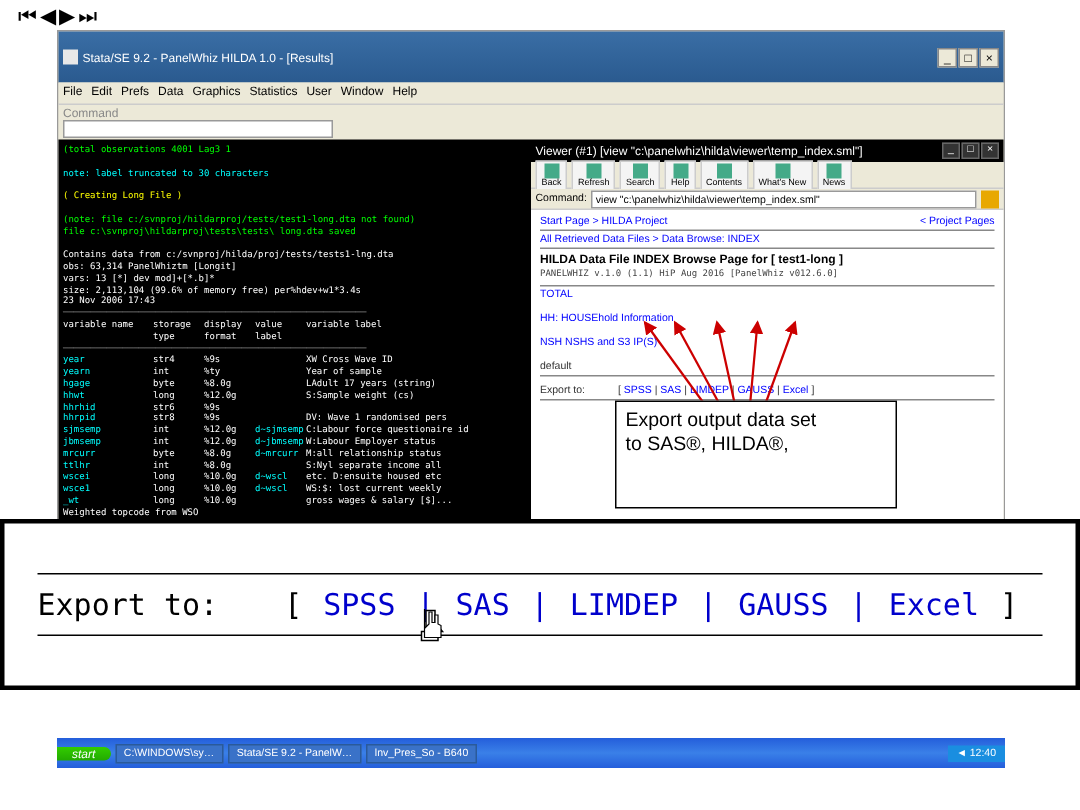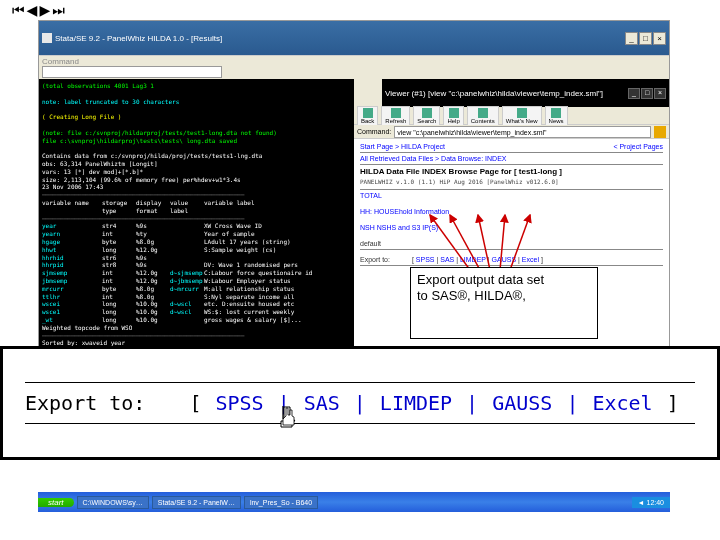--- a/index.html
+++ b/index.html
@@ -24,21 +24,21 @@
   .split-container { display: flex; height: 362px; }
   
   .terminal { width: 50%; background: #000; color: #0f0; font-family: monospace; font-size: 6px; padding: 3px; line-height: 1.3; overflow: hidden; }
   .terminal .cyan { color: #0ff; }
   .terminal .yellow { color: #ff0; }
   .terminal .white { color: #fff; }
   .terminal .green { color: #0f0; }
   .terminal .dim { color: #888; }
   
   .browser { width: 50%; background: #ece9d8; display: flex; flex-direction: column; }
-  .browser-titlebar { height: 28px; background: #000; color: #fff; display: flex; align-items: center; font-size: 8px; padding: 0 3px; margin-left: 28px; }
+  .browser-titlebar { height: 15px; background: #000; color: #fff; display: flex; align-items: center; font-size: 8px; padding: 0 3px; }
   .browser-titlebar .t { flex: 1; }
   .browser-titlebar .bw { width: 12px; height: 11px; background: #333; border: 1px solid #666; margin-left: 1px; font-size: 7px; text-align: center; color: #fff; }
   .browser-toolbar { height: 18px; background: #ece9d8; display: flex; align-items: center; gap: 3px; padding: 1px 3px; font-size: 7px; border-bottom: 1px solid #ccc; }
   .browser-toolbar .tb-btn { padding: 1px 3px; border: 1px solid #ccc; background: #f4f4f4; cursor: pointer; display: flex; flex-direction: column; align-items: center; font-size: 6px; }
   .browser-toolbar .tb-btn .tb-ico { width: 10px; height: 10px; background: #4a8; margin-bottom: 0; }
   .addr-bar { height: 14px; display: flex; align-items: center; font-size: 7px; padding: 0 3px; gap: 3px; background: #ece9d8; border-bottom: 1px solid #ccc; }
   .addr-box { flex: 1; background: #fff; border: 1px solid #999; padding: 0 2px; height: 12px; line-height: 12px; }
   
   .browser-content { flex: 1; background: #fff; font-size: 7px; padding: 4px 6px; overflow: hidden; }
   .crumb-row { display: flex; justify-content: space-between; margin-bottom: 2px; }
@@ -81,20 +81,31 @@
   <span>⏭</span>
 </div>
 
 <div class="main-window">
   <div class="titlebar">
     <div class="app-icon"></div>
     <div class="title-text">Stata/SE 9.2 - PanelWhiz HILDA 1.0 - [Results]</div>
     <div class="win-btn">_</div>
     <div class="win-btn">□</div>
     <div class="win-btn">×</div>
+  </div>
+  <div class="menubar">
+    <span>File</span>
+    <span>Edit</span>
+    <span>Prefs</span>
+    <span>Data</span>
+    <span>Graphics</span>
+    <span>Statistics</span>
+    <span>User</span>
+    <span>Window</span>
+    <span>Help</span>
   </div>
   <div class="command-area">
     <div class="command-label">Command</div>
     <div class="command-box"></div>
   </div>
 
   <div class="split-container">
     <div class="terminal">
       <div class="green">(total observations 4001 Lag3 1</div>
       <br>

